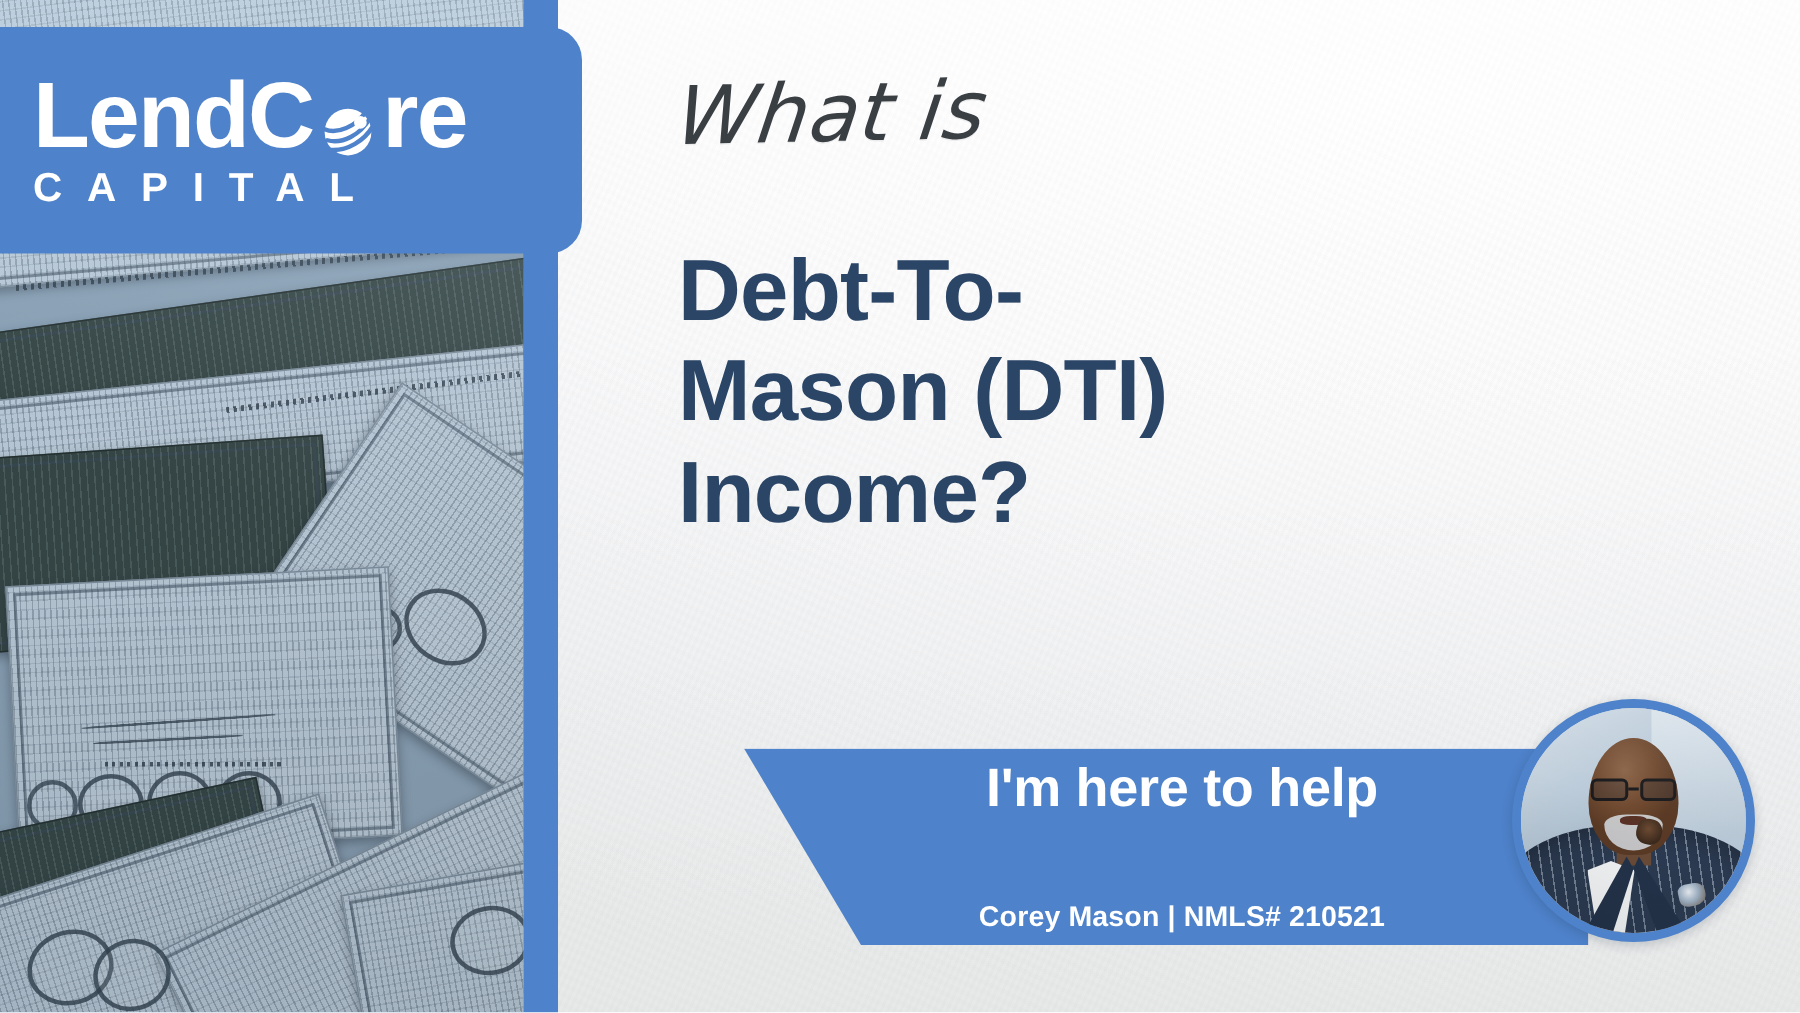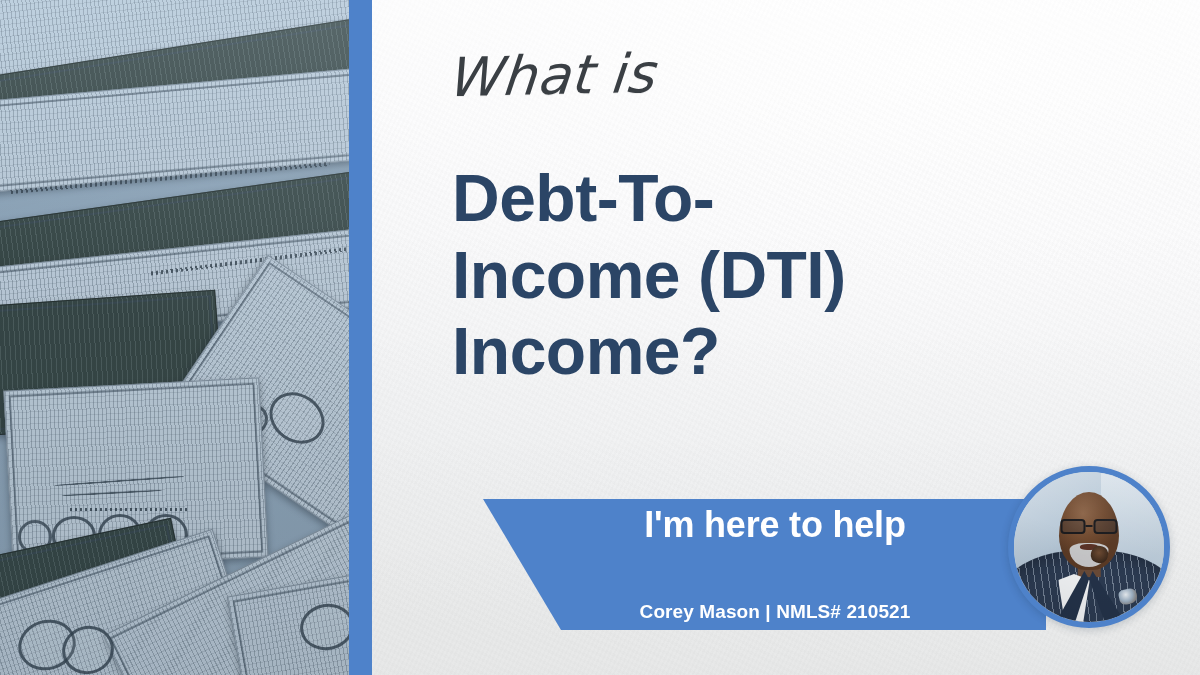--- a/index.html
+++ b/index.html
@@ -133,29 +133,29 @@
     position:absolute; left:452px; top:44px;
     font-family:"DejaVu Sans", sans-serif;
     font-size:54px; font-style:italic; font-weight:400;
     color:#3a3f44;
     letter-spacing:0.5px;
     transform:skewX(-9deg) rotate(-1.2deg);
     text-shadow:0 1px 0 rgba(0,0,0,0.06);
   }
   #headline{
     position:absolute; left:452px; top:160px; width:560px;
-    font-size:66px; font-weight:700; line-height:1.16;
+    font-size:58px; font-weight:700; line-height:1.16;
     color:#2b4566;
     letter-spacing:-0.5px;
   }
   #headline .ln{ display:block; white-space:nowrap; }
 
   
   #cta-banner{
-    position:absolute; left:466px; top:499px; width:580px; height:131px;
+    position:absolute; left:479px; top:499px; width:580px; height:131px;
     background:#4e82ca;
     clip-path:polygon(17px 0, 580px 0, 580px 131px, 95px 131px);
     display:flex; flex-direction:column;
     align-items:center; justify-content:center;
     padding-left:38px;
     gap:48px;
   }
   #cta-title{
     font-size:36px; font-weight:700; color:#ffffff;
     letter-spacing:-0.2px; line-height:1.05;
@@ -311,26 +311,44 @@
       <div class="oval" style="left:62px; top:626px; width:52px; height:48px; transform:rotate(-16deg);"></div>
       <div class="bill" style="left:236px; top:582px; width:160px; height:120px; transform:rotate(-10deg);"></div>
       <div class="oval" style="left:300px; top:604px; width:54px; height:46px; transform:rotate(-10deg);"></div>
 
       <div id="photo-tint"></div>
       <div id="photo-wash"></div>
     </div>
     <div id="blue-strip"></div>
   </div>
 
+  <div id="logo-banner">
+    <div id="logo-wordmark">
+      <span class="seg">LendC</span>
+      <span id="globe-glyph">
+        <svg viewBox="0 0 48 48" width="44" height="44" aria-hidden="true">
+          <circle cx="24" cy="24" r="17" fill="#ffffff"></circle>
+          <g fill="none" stroke="#4e82ca" stroke-width="3.2" stroke-linecap="round">
+            <path d="M9 30 C 20 33, 33 26, 40 14"></path>
+            <path d="M11 37 C 24 38, 36 30, 42 20"></path>
+            <path d="M7 22 C 16 26, 30 20, 37 9"></path>
+          </g>
+          <circle cx="33" cy="17" r="4.6" fill="#ffffff"></circle>
+        </svg>
+      </span>
+      <span class="seg">re</span>
+    </div>
+    <div id="logo-sub">CAPITAL</div>
+  </div>
 
   <div id="eyebrow">What is</div>
 
   <div id="headline">
     <span class="ln">Debt-To-</span>
-    <span class="ln">Income (DTI)</span>
+    <span class="ln">Mason (DTI)</span>
     <span class="ln">Income?</span>
   </div>
 
   <div id="cta-banner">
     <div id="cta-title">I'm here to help</div>
     <div id="cta-sub">Corey Mason | NMLS# 210521</div>
   </div>
 
   <div id="avatar" aria-label="Portrait of Corey Mason — bald man with eyeglasses and goatee wearing a navy pinstripe suit with pocket square">
     <div id="avatar-photo">

